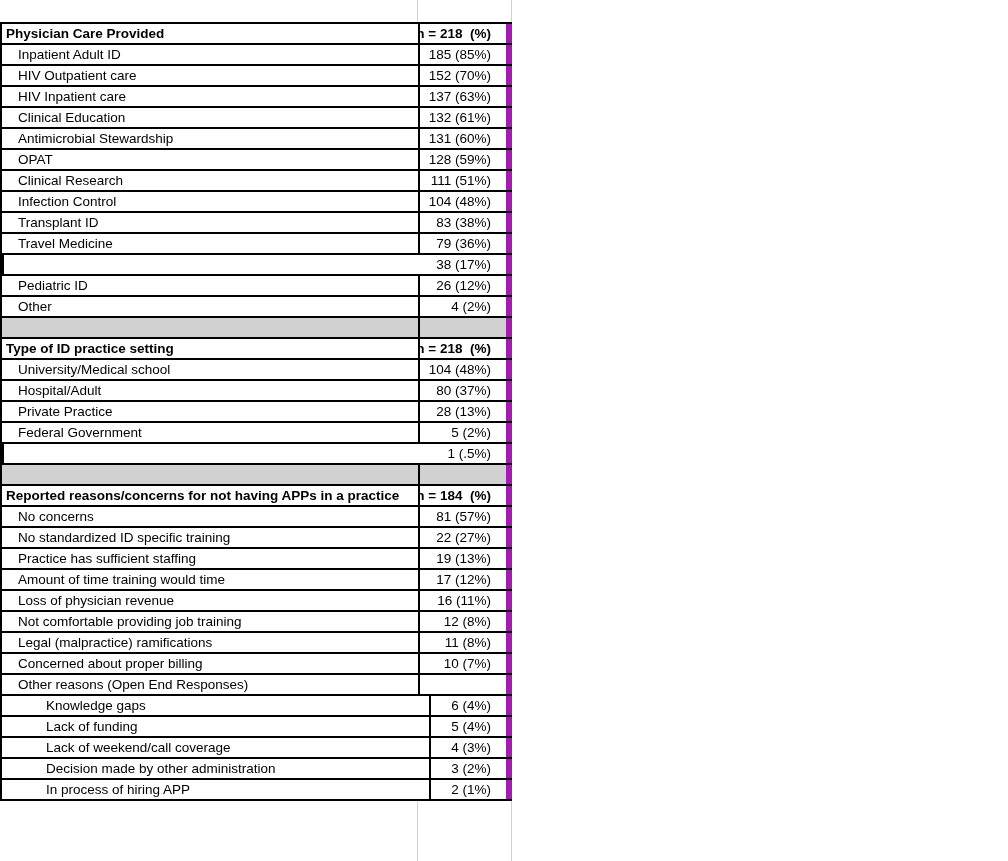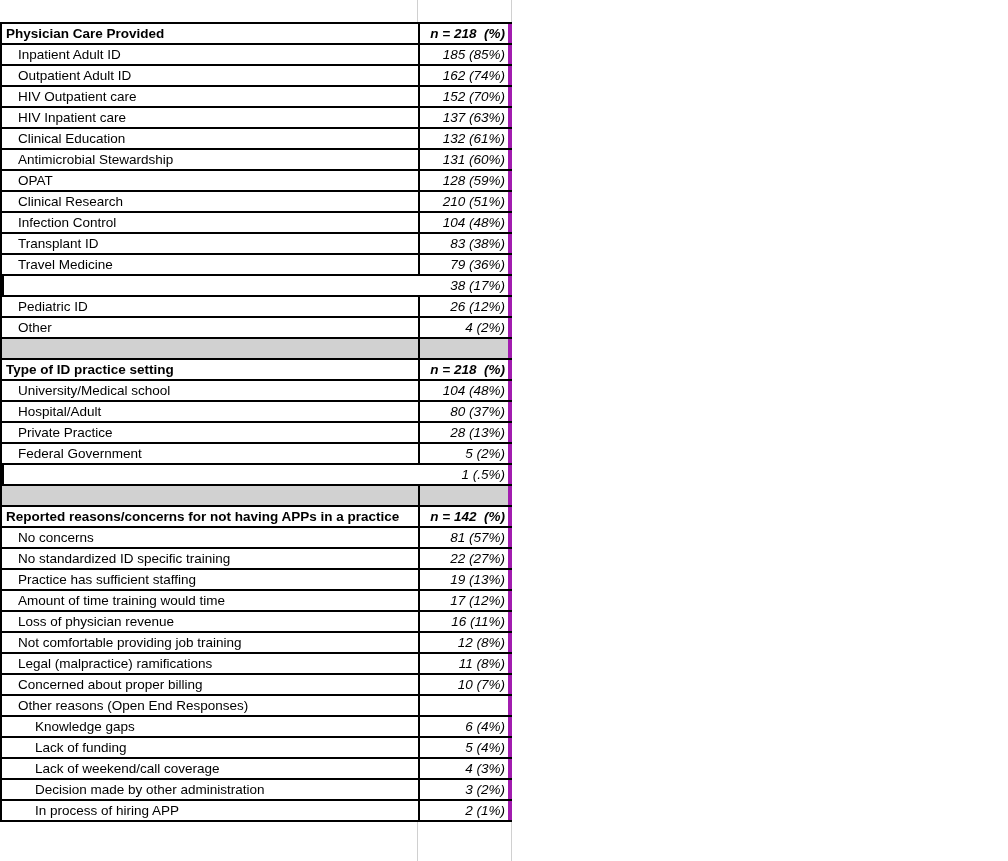--- a/index.html
+++ b/index.html
@@ -61,33 +61,32 @@
     padding-left: 4px;
     overflow: hidden;
     white-space: pre;
   }
   .cell-value {
     flex: 1;
     box-sizing: border-box;
     display: flex;
     align-items: center;
     justify-content: flex-end;
-    padding-right: 3px;
+    padding-right: 15px;
     border-left: 2px solid #000000;
-    border-right: 4px solid #a21caf;
+    border-right: 6px solid #a21caf;
     overflow: hidden;
     white-space: pre;
-    font-style: italic;
   }
   .section-header .cell-label,
   .section-header .cell-value {
     font-weight: bold;
   }
   .indent-1 { padding-left: 16px; }
-  .indent-2 { padding-left: 33px; }
+  .indent-2 { padding-left: 33px; margin-left: 11px; }
   .spacer-row { background: #d1d1d1; }
   .spacer-row .cell-label,
   .spacer-row .cell-value { background: #d1d1d1; }
 </style>
 </head>
 <body>
 
 <div class="sheet">
 
   <div class="gridline-v gridline-col-sep"></div>
@@ -99,24 +98,20 @@
       <div class="cell-label">Physician Care Provided</div>
       <div class="cell-value">n = 218  (%)</div>
     </div>
     <div>
 
         <div class="row">
           <div class="cell-label indent-1">Inpatient Adult ID</div>
           <div class="cell-value">185 (85%)</div>
         </div>
 
-        <div class="row">
-          <div class="cell-label indent-1">Outpatient Adult ID</div>
-          <div class="cell-value">162 (74%)</div>
-        </div>
 
         <div class="row">
           <div class="cell-label indent-1">HIV Outpatient care</div>
           <div class="cell-value">152 (70%)</div>
         </div>
 
         <div class="row">
           <div class="cell-label indent-1">HIV Inpatient care</div>
           <div class="cell-value">137 (63%)</div>
         </div>
@@ -131,21 +126,21 @@
           <div class="cell-value">131 (60%)</div>
         </div>
 
         <div class="row">
           <div class="cell-label indent-1">OPAT</div>
           <div class="cell-value">128 (59%)</div>
         </div>
 
         <div class="row">
           <div class="cell-label indent-1">Clinical Research</div>
-          <div class="cell-value">210 (51%)</div>
+          <div class="cell-value">111 (51%)</div>
         </div>
 
         <div class="row">
           <div class="cell-label indent-1">Infection Control</div>
           <div class="cell-value">104 (48%)</div>
         </div>
 
         <div class="row">
           <div class="cell-label indent-1">Transplant ID</div>
           <div class="cell-value">83 (38%)</div>
@@ -207,21 +202,21 @@
         </div>
       </div>
 
     <div class="row spacer-row">
       <div class="cell-label"></div>
       <div class="cell-value"></div>
     </div>
 
     <div class="row section-header">
       <div class="cell-label">Reported reasons/concerns for not having APPs in a practice</div>
-      <div class="cell-value">n = 142  (%)</div>
+      <div class="cell-value">n = 184  (%)</div>
     </div>
     <div>
 
         <div class="row">
           <div class="cell-label indent-1">No concerns</div>
           <div class="cell-value">81 (57%)</div>
         </div>
 
         <div class="row">
           <div class="cell-label indent-1">No standardized ID specific training</div>

